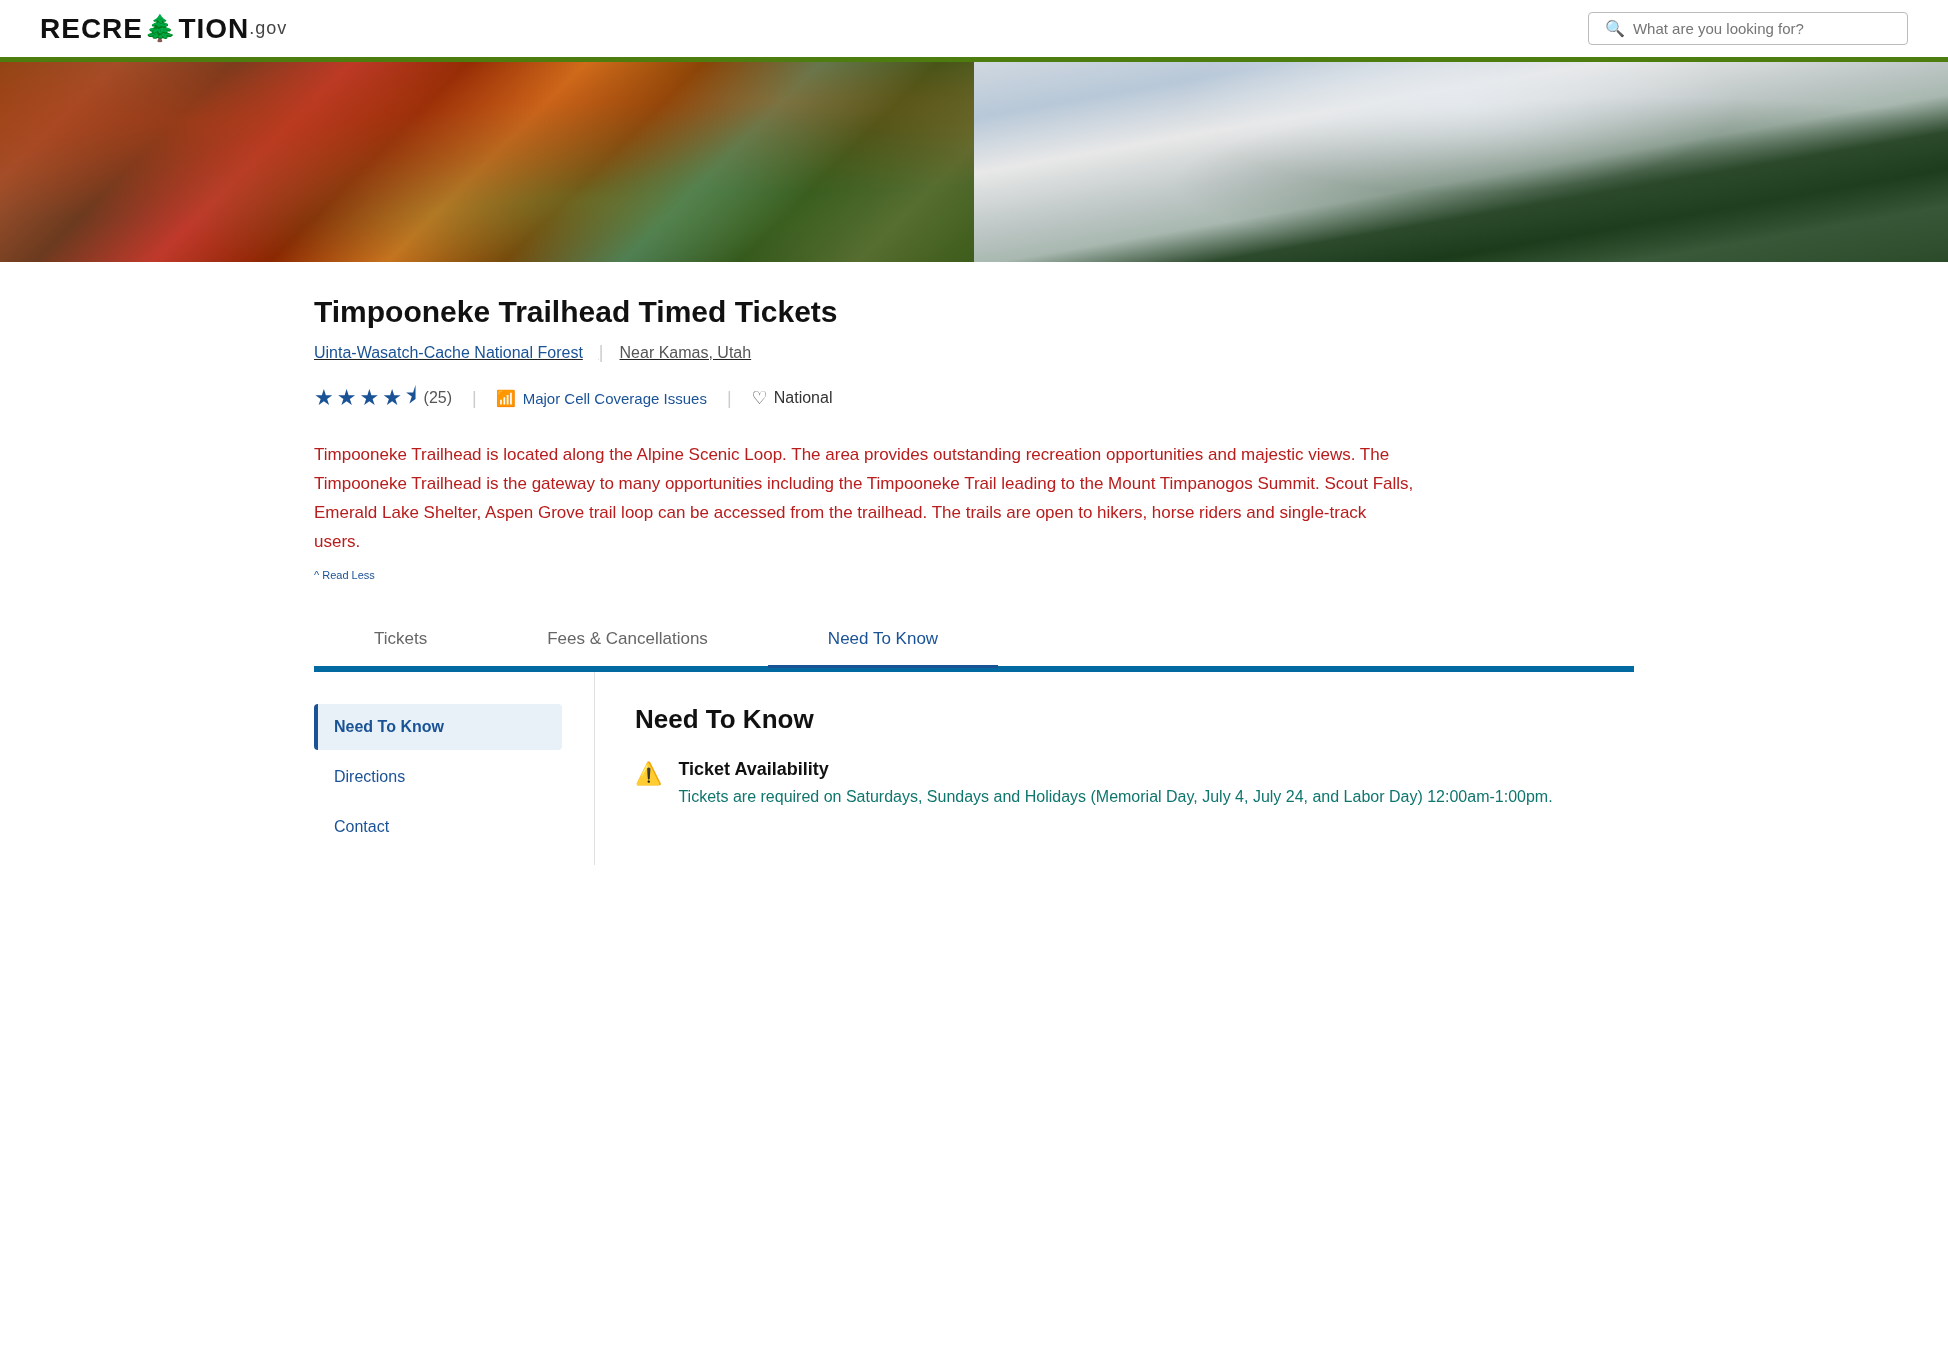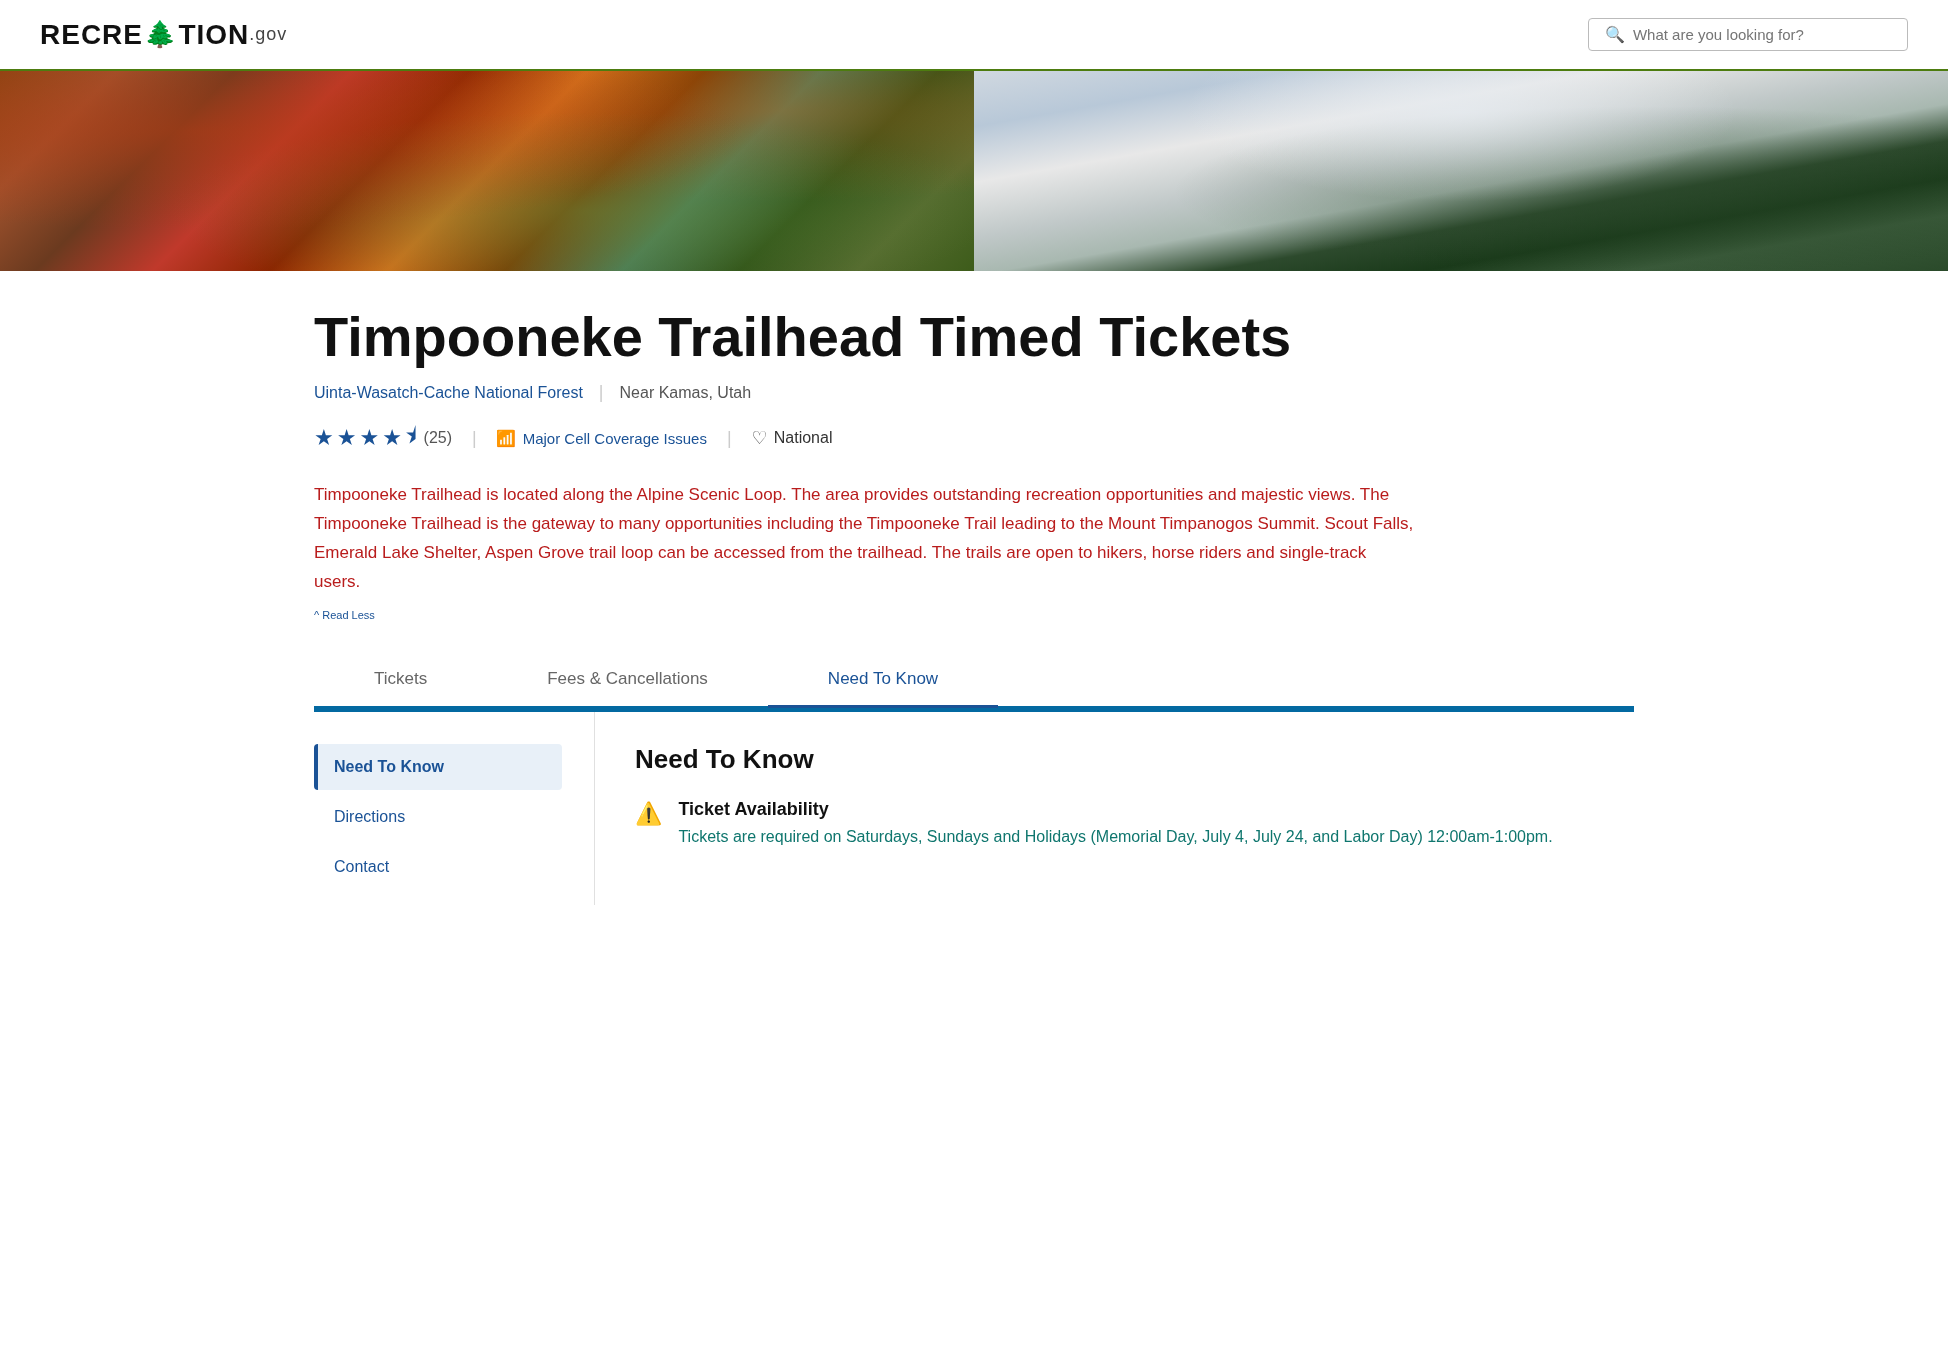--- a/index.html
+++ b/index.html
@@ -4,23 +4,23 @@
   <style>
     * { box-sizing: border-box; margin: 0; padding: 0; }
     body { font-family: 'Source Sans Pro', Arial, sans-serif; background: #fff; color: #222; font-size: 16px; }
 
     
     .header {
       display: flex;
       align-items: center;
       justify-content: space-between;
       padding: 0 40px;
-      height: 71px;
+      height: 62px;
       background: #fff;
-      border-bottom: 2px solid #4d7c0f;
+      border-bottom: 5px solid #4d7c0f;
     }
     .logo {
       display: flex;
       align-items: center;
       font-size: 28px;
       font-weight: 700;
       letter-spacing: 1px;
       color: #111;
     }
     .logo .tree-icon {
@@ -90,33 +90,34 @@
     }
 
     
     .main-content {
       max-width: 1400px;
       margin: 0 auto;
       padding: 32px 40px 0;
     }
 
     .page-title {
-      font-size: 56px;
+      font-size: 30px;
       font-weight: 700;
       color: #111;
       margin-bottom: 12px;
       line-height: 1.2;
     }
 
     .location-row {
       display: flex;
       align-items: center;
       gap: 16px;
       margin-bottom: 16px;
       font-size: 16px;
+      text-decoration: underline;
     }
     .location-link {
       color: #1a5296;
       text-decoration: none;
       font-weight: 500;
     }
     .location-divider {
       color: #ccc;
       font-size: 18px;
     }

